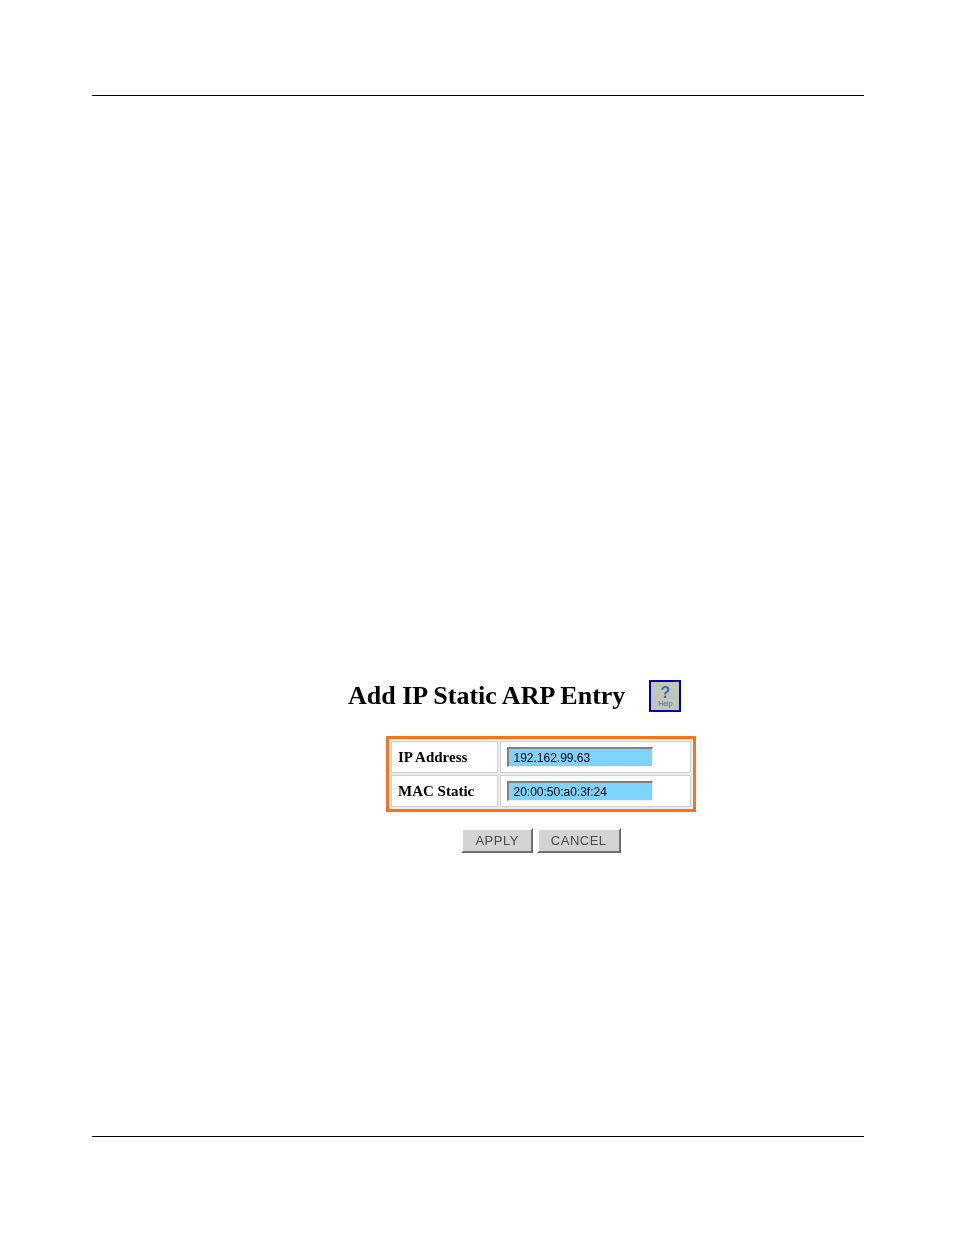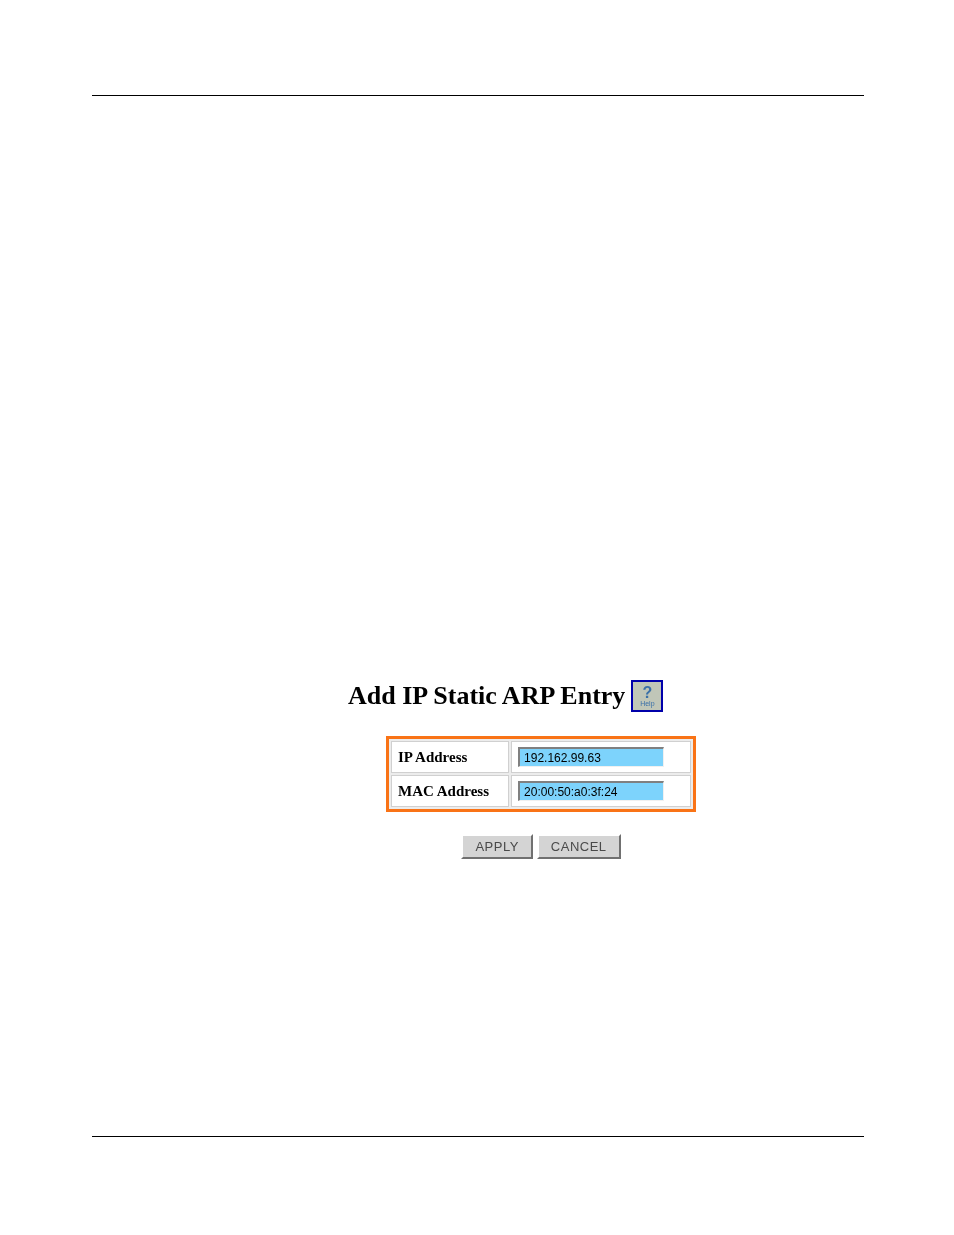--- a/index.html
+++ b/index.html
@@ -32,21 +32,21 @@
     }
     .dialog-wrapper {
       position: absolute;
       top: 680px;
       left: 348px;
       width: 394px;
     }
     .dialog-titlebar {
       display: flex;
       align-items: center;
-      gap: 6px;
+      gap: 24px;
       margin-bottom: 24px;
     }
     .dialog-title {
       font-family: "Times New Roman", Times, serif;
       font-weight: bold;
       font-size: 26px;
       color: #000;
       margin: 0;
     }
     .help-icon-box {
@@ -106,21 +106,21 @@
       border-top: 2px solid #808080;
       border-left: 2px solid #808080;
       border-right: 1px solid #f0f0f0;
       border-bottom: 1px solid #f0f0f0;
       background: #7dd3fc;
     }
     .button-row {
       display: flex;
       justify-content: center;
       gap: 4px;
-      margin-top: 22px;
+      margin-top: 16px;
       margin-left: 38px;
       width: 310px;
     }
     .win-button {
       font-family: Arial, sans-serif;
       font-size: 13px;
       color: #4a4a4a;
       background: #d4d4d4;
       border-top: 2px solid #ffffff;
       border-left: 2px solid #ffffff;
@@ -149,21 +149,21 @@
 
     <table class="form-table">
       <tbody>
           <tr>
         <td class="label-cell">IP Address</td>
         <td class="input-cell">
           <input type="text" value="192.162.99.63" style="">
         </td>
       </tr>
       <tr>
-        <td class="label-cell">MAC Address</td>
+        <td class="label-cell">MAC Static</td>
         <td class="input-cell">
           <input type="text" value="20:00:50:a0:3f:24" style="">
         </td>
       </tr>
     </tbody>
       </table>
 
     <div class="button-row">
       <button class="win-button">APPLY</button>
       <button class="win-button">CANCEL</button>

